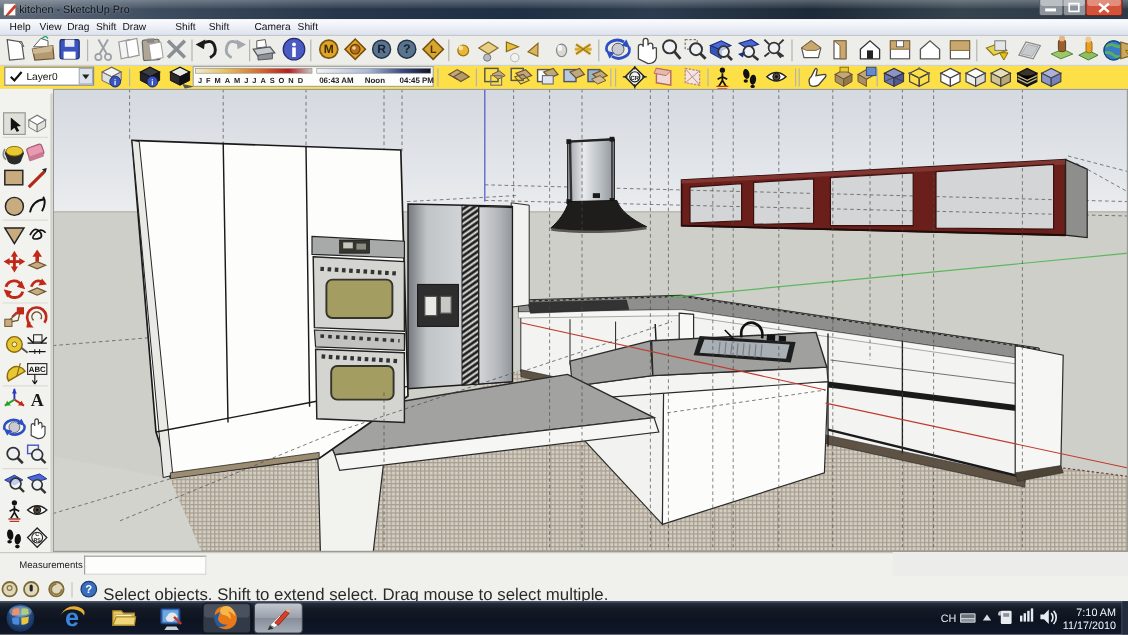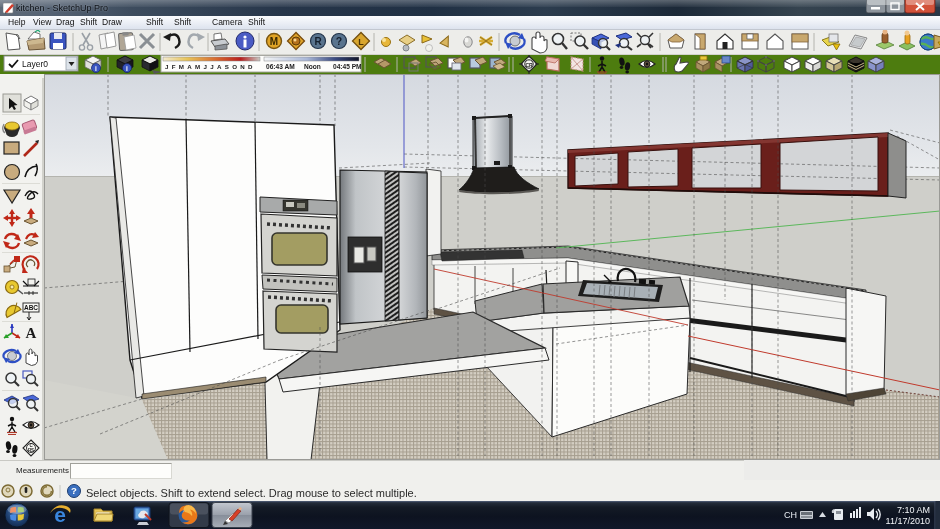--- a/index.html
+++ b/index.html
@@ -4,28 +4,28 @@
 <style>
 html,body{margin:0;padding:0;}
 body{width:940px;height:529px;overflow:hidden;font-family:"Liberation Sans",sans-serif;position:relative;background:#ececea;}
 #titlebar{position:absolute;left:0;top:0;width:940px;height:16px;
  background:linear-gradient(90deg,#5e6a78 0%,#566374 5%,#3d4c5e 14%,#27364a 30%,#203044 46%,#2c3c4e 58%,#1c2938 72%,#35434f 85%,#2a3847 100%);}
 #titlebar .sheen{position:absolute;left:0;top:0;width:940px;height:7px;background:linear-gradient(180deg,rgba(255,255,255,.28),rgba(255,255,255,.05));}
 #titletext{position:absolute;left:16px;top:2.5px;font-size:9px;color:#0c1016;text-shadow:0 0 2px rgba(255,255,255,.45);}
 #menubar{position:absolute;left:0;top:16px;width:940px;height:13px;background:linear-gradient(180deg,#fbfcfe,#dde3ee);border-bottom:1px solid #c2c7d0;font-size:8.5px;color:#111;}
 #menubar span{position:absolute;top:1px;}
 #tb1{position:absolute;left:0;top:30px;width:940px;height:24px;background:#ededea;border-bottom:1px solid #d2d2cd;}
-#tb2{position:absolute;left:0;top:55px;width:940px;height:19px;background:#4d7c0f;border-bottom:1px solid #c6c6c1;}
+#tb2{position:absolute;left:0;top:55px;width:940px;height:19px;background:#fde047;border-bottom:1px solid #c6c6c1;}
 #palette{position:absolute;left:0;top:74px;width:44px;height:386px;background:#f1f1ee;}
 #vp{position:absolute;left:44px;top:74px;width:896px;height:386px;}
 #measure{position:absolute;left:0;top:460px;width:744px;height:20px;background:#f0f0ed;border-top:1px solid #c9c9c4;}
 #measure .lab{position:absolute;left:16px;top:5px;font-size:8px;color:#222;}
 #measure .box{position:absolute;left:70px;top:2px;width:100px;height:14px;background:#fdfdfb;border:1px solid #a0a09a;border-right-color:#d8d8d2;border-bottom-color:#d8d8d2;}
 #statusbar{position:absolute;left:0;top:480px;width:940px;height:21px;background:#f0f0ed;}
-#statusbar .txt{position:absolute;left:86px;top:7px;font-size:11px;color:#2a2a2a;}
+#statusbar .txt{position:absolute;left:86px;top:7px;font-size:14px;color:#2a2a2a;}
 #taskbar{position:absolute;left:0;top:501px;width:940px;height:28px;
  background:linear-gradient(180deg,#2a3442 0%,#141b26 22%,#0d1320 55%,#10182a 100%);}
 </style>
 </head>
 <body>
 <div id="titlebar">
     <div class="sheen"></div>
 <svg style="position:absolute;left:3px;top:2px" width="12" height="12" viewBox="0 0 12 12">
       <rect x="0" y="1" width="10" height="10" rx="1" fill="#fff" stroke="#888" stroke-width="0.6"></rect>
       <path d="M2 10 L9 2 L11 3.5 L4 11 Z" fill="#d33b2a"></path>

